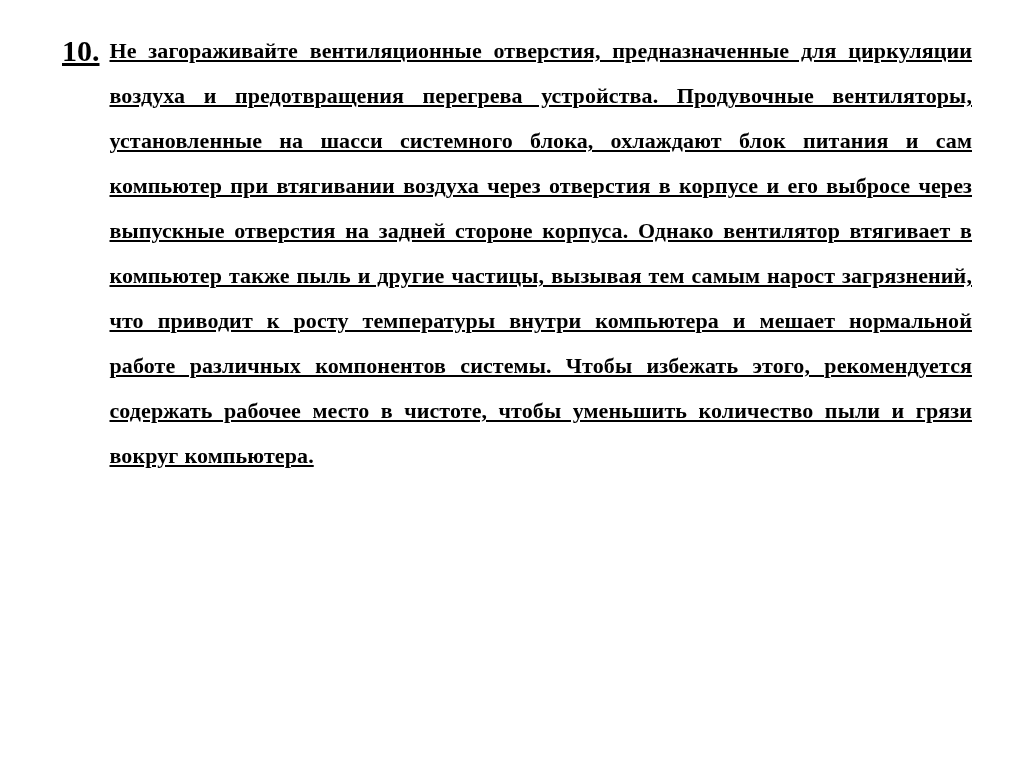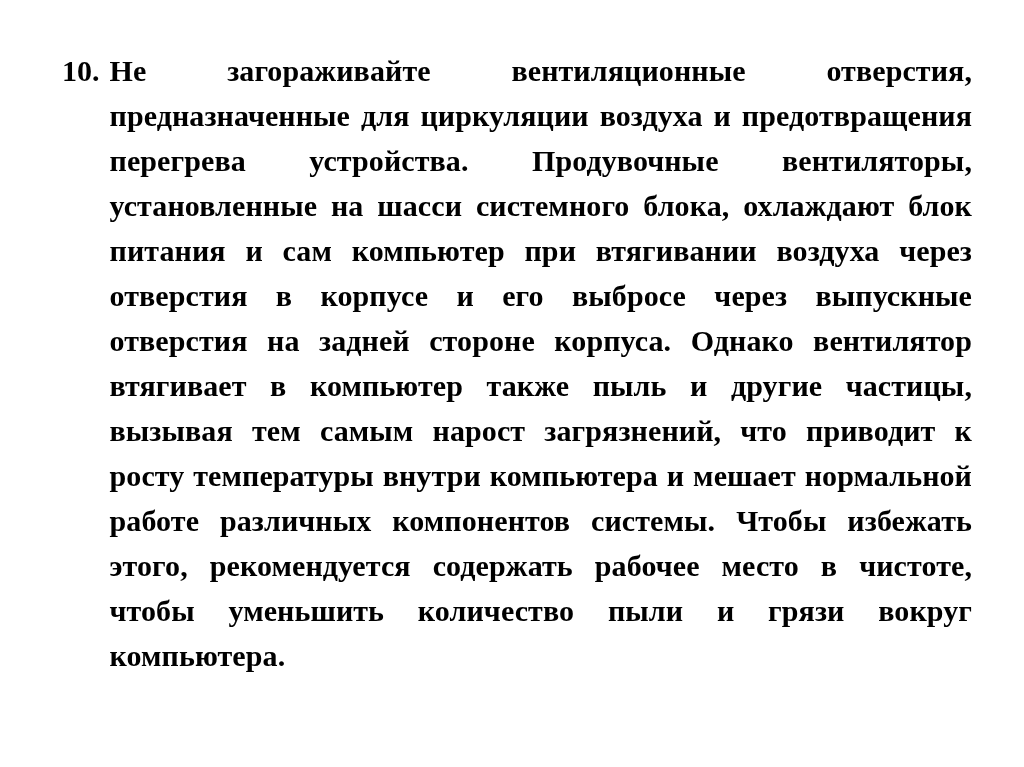--- a/index.html
+++ b/index.html
@@ -17,43 +17,44 @@
   .slide {
     position: relative;
     width: 1024px;
     height: 767px;
     background: #ffffff;
     box-sizing: border-box;
   }
   .content-block {
     position: absolute;
     left: 62px;
-    top: 48px;
+    top: 28px;
     width: 910px;
+    text-decoration: underline;
   }
   .para {
     display: flex;
     align-items: flex-start;
     gap: 0px;
   }
   .marker {
     flex: 0 0 auto;
     font-family: "Liberation Serif", serif;
     font-weight: bold;
     font-size: 30px;
     line-height: 45px;
     letter-spacing: 0px;
     padding-right: 10px;
     white-space: nowrap;
   }
   .body-text {
     flex: 1 1 auto;
     font-family: "Liberation Serif", serif;
     font-weight: bold;
-    font-size: 30px;
+    font-size: 22px;
     line-height: 45px;
     text-align: justify;
     text-justify: inter-word;
     letter-spacing: 0.1px;
     word-spacing: 0.5px;
     hyphens: manual;
     -webkit-hyphens: manual;
   }
 </style>
 </head>

